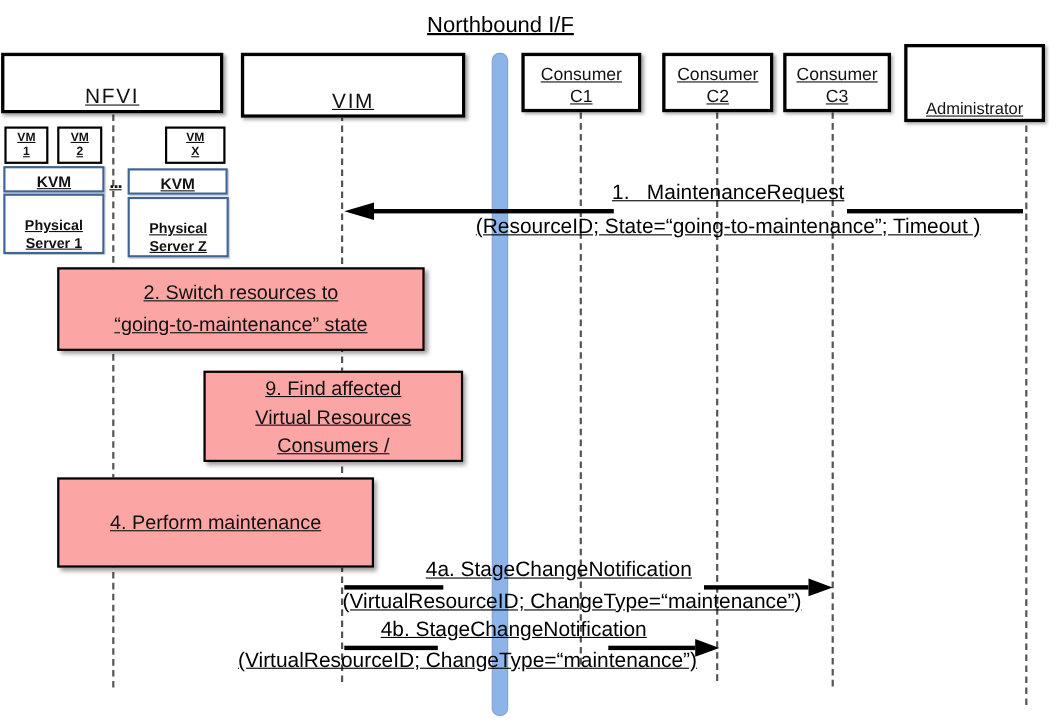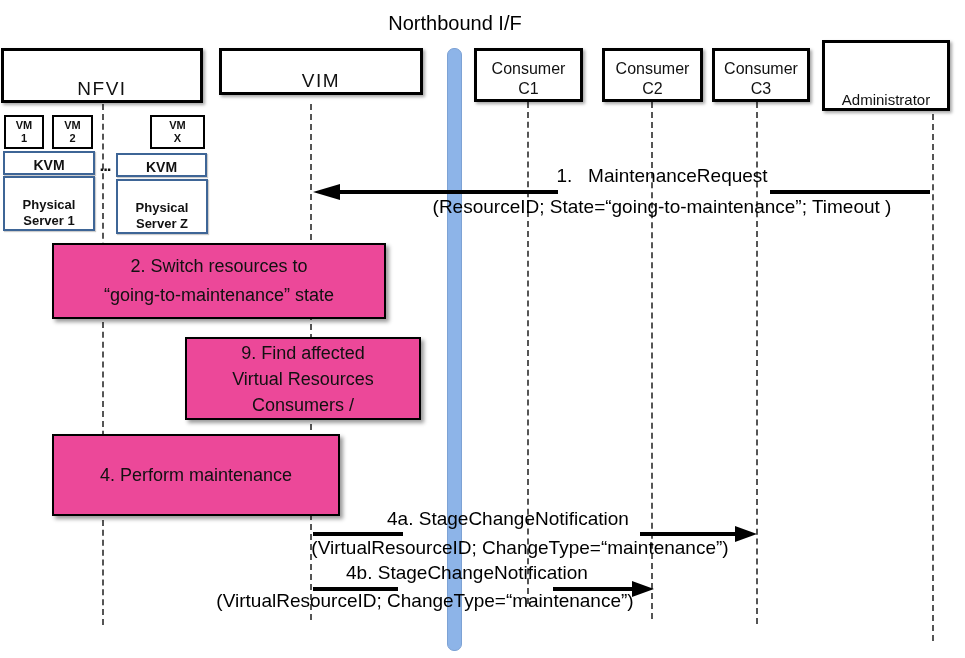--- a/index.html
+++ b/index.html
@@ -3,21 +3,21 @@
 <meta charset="utf-8">
 <style>
   :root{
     --bar_fill:#8db4e8; --bar_border:#7da2d4; --blue_border:#3e6596;
     --line_black:#000000; --lifeline_gray:#555555; --text_black:#111111;
   }
   *{margin:0;padding:0;box-sizing:border-box;}
   html,body{background:#ffffff;}
   body{font-family:"Liberation Sans","DejaVu Sans",sans-serif;color:var(--text_black);}
   .stage{position:relative;width:965px;height:658px;background:#ffffff;overflow:hidden;}
-  .abs{position:absolute;}
+  .abs{position:absolute;text-decoration:underline;}
 
   .title{left:330px;top:12px;width:250px;text-align:center;font-size:20px;color:#000;}
 
   .nb-bar{left:447px;top:48px;width:15px;height:603px;background:var(--bar_fill);
           border:1px solid var(--bar_border);border-radius:7px;z-index:1;}
 
   .lifeline{width:0;border-left:2px dashed var(--lifeline_gray);z-index:0;}
 
   .actor{background:#fff;border:3px solid #000;display:flex;flex-direction:column;
          align-items:center;justify-content:flex-end;z-index:3;
@@ -29,21 +29,21 @@
   .inner-black{background:#fff;border:2px solid #000;display:flex;flex-direction:column;
                align-items:center;justify-content:center;z-index:3;font-weight:bold;
                font-size:11px;line-height:13px;text-align:center;}
   .inner-blue{background:#fff;border:2px solid var(--blue_border);display:flex;flex-direction:column;
               align-items:center;justify-content:flex-end;z-index:3;font-weight:bold;
               text-align:center;box-shadow:1px 1px 1px rgba(0,0,0,0.2);}
   .kvm{font-size:14px;}
   .ps{font-size:13px;line-height:16px;}
   .dots{font-weight:bold;font-size:17px;z-index:4;letter-spacing:-1px;}
 
-  .proc{background:#ec4899;border:2px solid #000;display:flex;flex-direction:column;
+  .proc{background:#fca5a5;border:2px solid #000;display:flex;flex-direction:column;
         align-items:center;justify-content:center;z-index:3;text-align:center;
         font-size:18px;box-shadow:3px 3px 4px rgba(0,0,0,0.4);}
   .proc .ln{line-height:29px;}
 
   .mseg{height:4px;background:var(--line_black);z-index:2;}
   .head-left{width:0;height:0;border-top:8px solid transparent;border-bottom:8px solid transparent;
              border-right:27px solid var(--line_black);z-index:2;}
   .head-right{width:0;height:0;border-top:8px solid transparent;border-bottom:8px solid transparent;
               border-left:22px solid var(--line_black);z-index:2;}
   .mtext{font-size:19px;text-align:center;z-index:2;color:#000;white-space:pre;}
@@ -60,21 +60,21 @@
   <div class="abs lifeline" style="left:527px;top:102px;height:502px;"></div>
   <div class="abs lifeline" style="left:651px;top:102px;height:517px;"></div>
   <div class="abs lifeline" style="left:756px;top:102px;height:522px;"></div>
   <div class="abs lifeline" style="left:932px;top:104px;height:537px;"></div>
 
   <div class="abs nb-bar"></div>
 
   <div class="abs actor" style="left:1px;top:48px;width:202px;height:55px;">
     <span class="big">NFVI</span>
   </div>
-  <div class="abs actor" style="left:219px;top:48px;width:204px;height:47px;">
+  <div class="abs actor" style="left:219px;top:48px;width:204px;height:59px;">
     <span class="big">VIM</span>
   </div>
   <div class="abs actor" style="left:474px;top:48px;width:109px;height:54px;">
     <span class="med">Consumer</span>
     <span class="med">C1</span>
   </div>
   <div class="abs actor" style="left:602px;top:48px;width:101px;height:54px;">
     <span class="med">Consumer</span>
     <span class="med">C2</span>
   </div>

